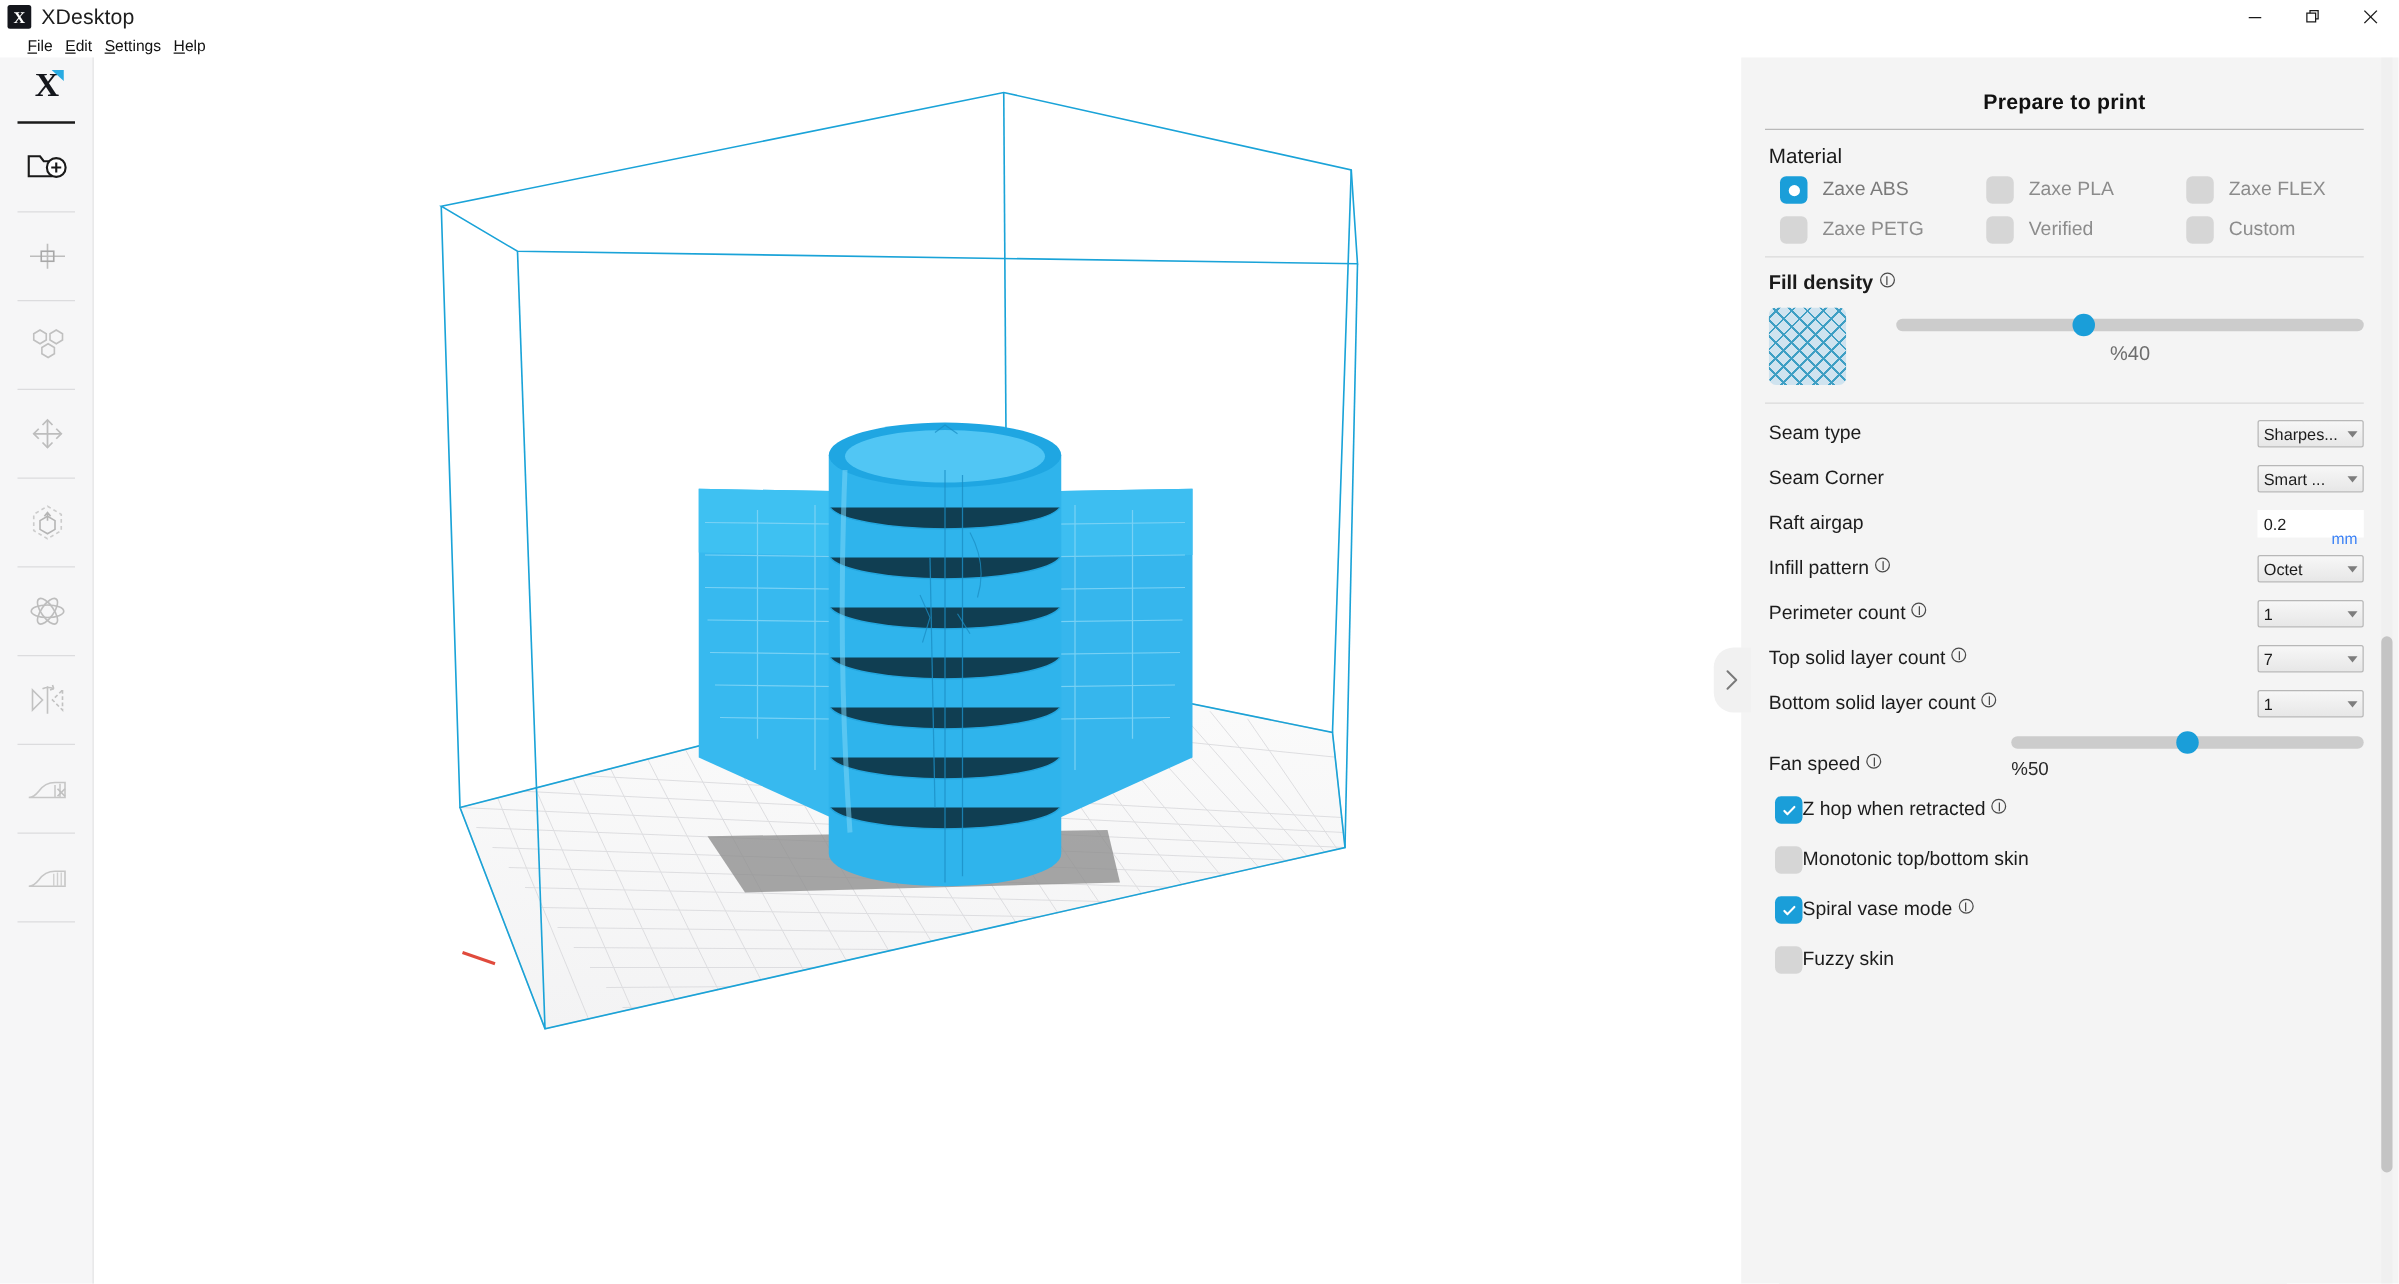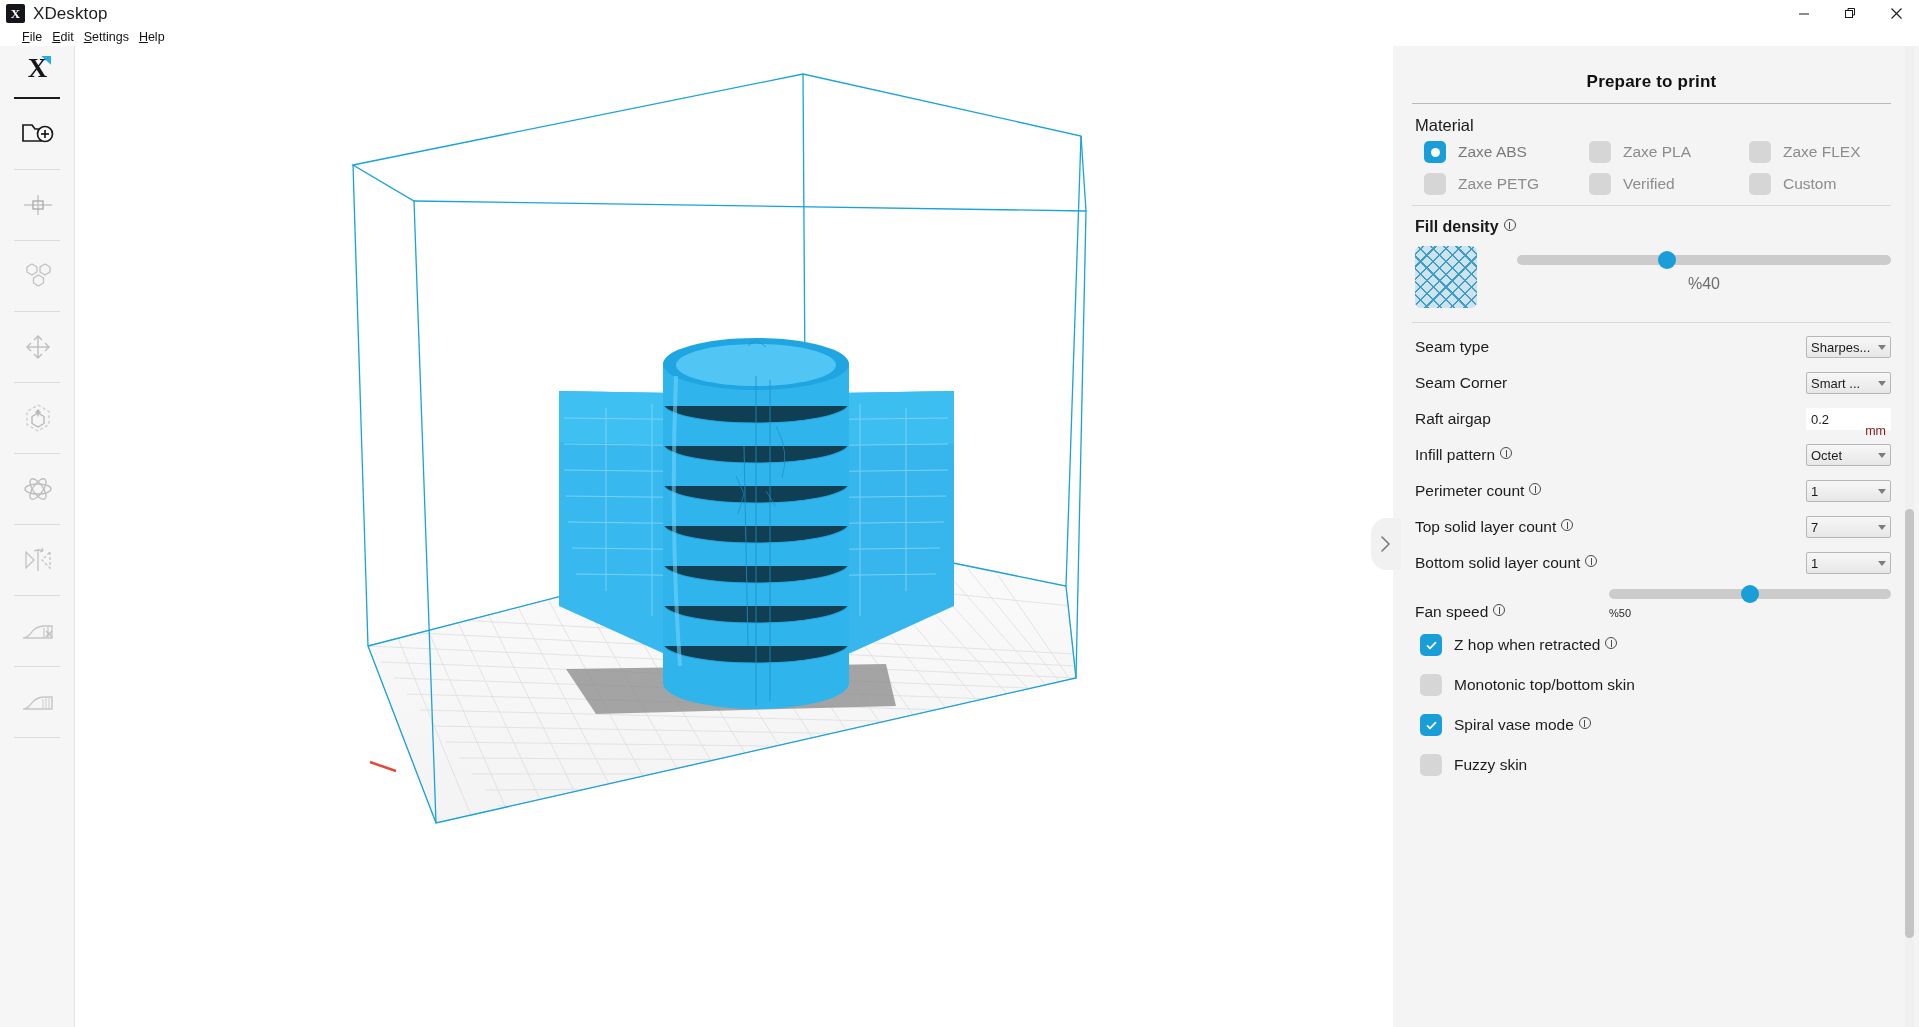--- a/index.html
+++ b/index.html
@@ -178,28 +178,28 @@
     width: 0; height: 0; border-left: 4.5px solid transparent;
     border-right: 4.5px solid transparent; border-top: 5px solid #7d7d7d;
     flex: none; margin-left: 4px;
   }
   .ctrl-text {
     width: 85px; height: 22px; background: #ffffff; border: none;
     display: flex; align-items: center; padding: 0 5px; font-size: 13px;
     color: #1c1c1c; cursor: text;
   }
   .ctrl-text .tv { flex: 1; }
-  .ctrl-text .unit { color: #7f1d1d; font-size: 12.5px; margin-top: 23px; }
+  .ctrl-text .unit { color: #3b82f6; font-size: 12.5px; margin-top: 23px; }
 
   .srow-slider { display: flex; align-items: flex-start; padding: 8px 0 4px 3px; }
   .srow-slider .lbl { width: 190px; font-size: 15.5px; color: #1c1c1c; padding-top: 14px;}
   .srow-slider .sl-wrap { flex: 1; margin-left: 4px; }
-  .srow-slider .sl-val { font-size: 11px; color: #2a2a2a; padding-top: 8px; }
-
-  .crow { display: flex; align-items: center; padding: 9px 0 9px 8px; gap: 12px; cursor: pointer; }
+  .srow-slider .sl-val { font-size: 15px; color: #2a2a2a; padding-top: 8px; }
+
+  .crow { display: flex; align-items: center; padding: 9px 0 9px 8px; cursor: pointer; }
   .cbox {
     width: 22px; height: 22px; border-radius: 5px; background: #d6d6d6; flex: none;
     display: flex; align-items: center; justify-content: center;
   }
   .cbox.checked { background: #1a9ed9; }
   .cbox svg { display: none; }
   .cbox.checked svg { display: block; }
   .crow .clabel { font-size: 15.5px; color: #1c1c1c; }
 
   

